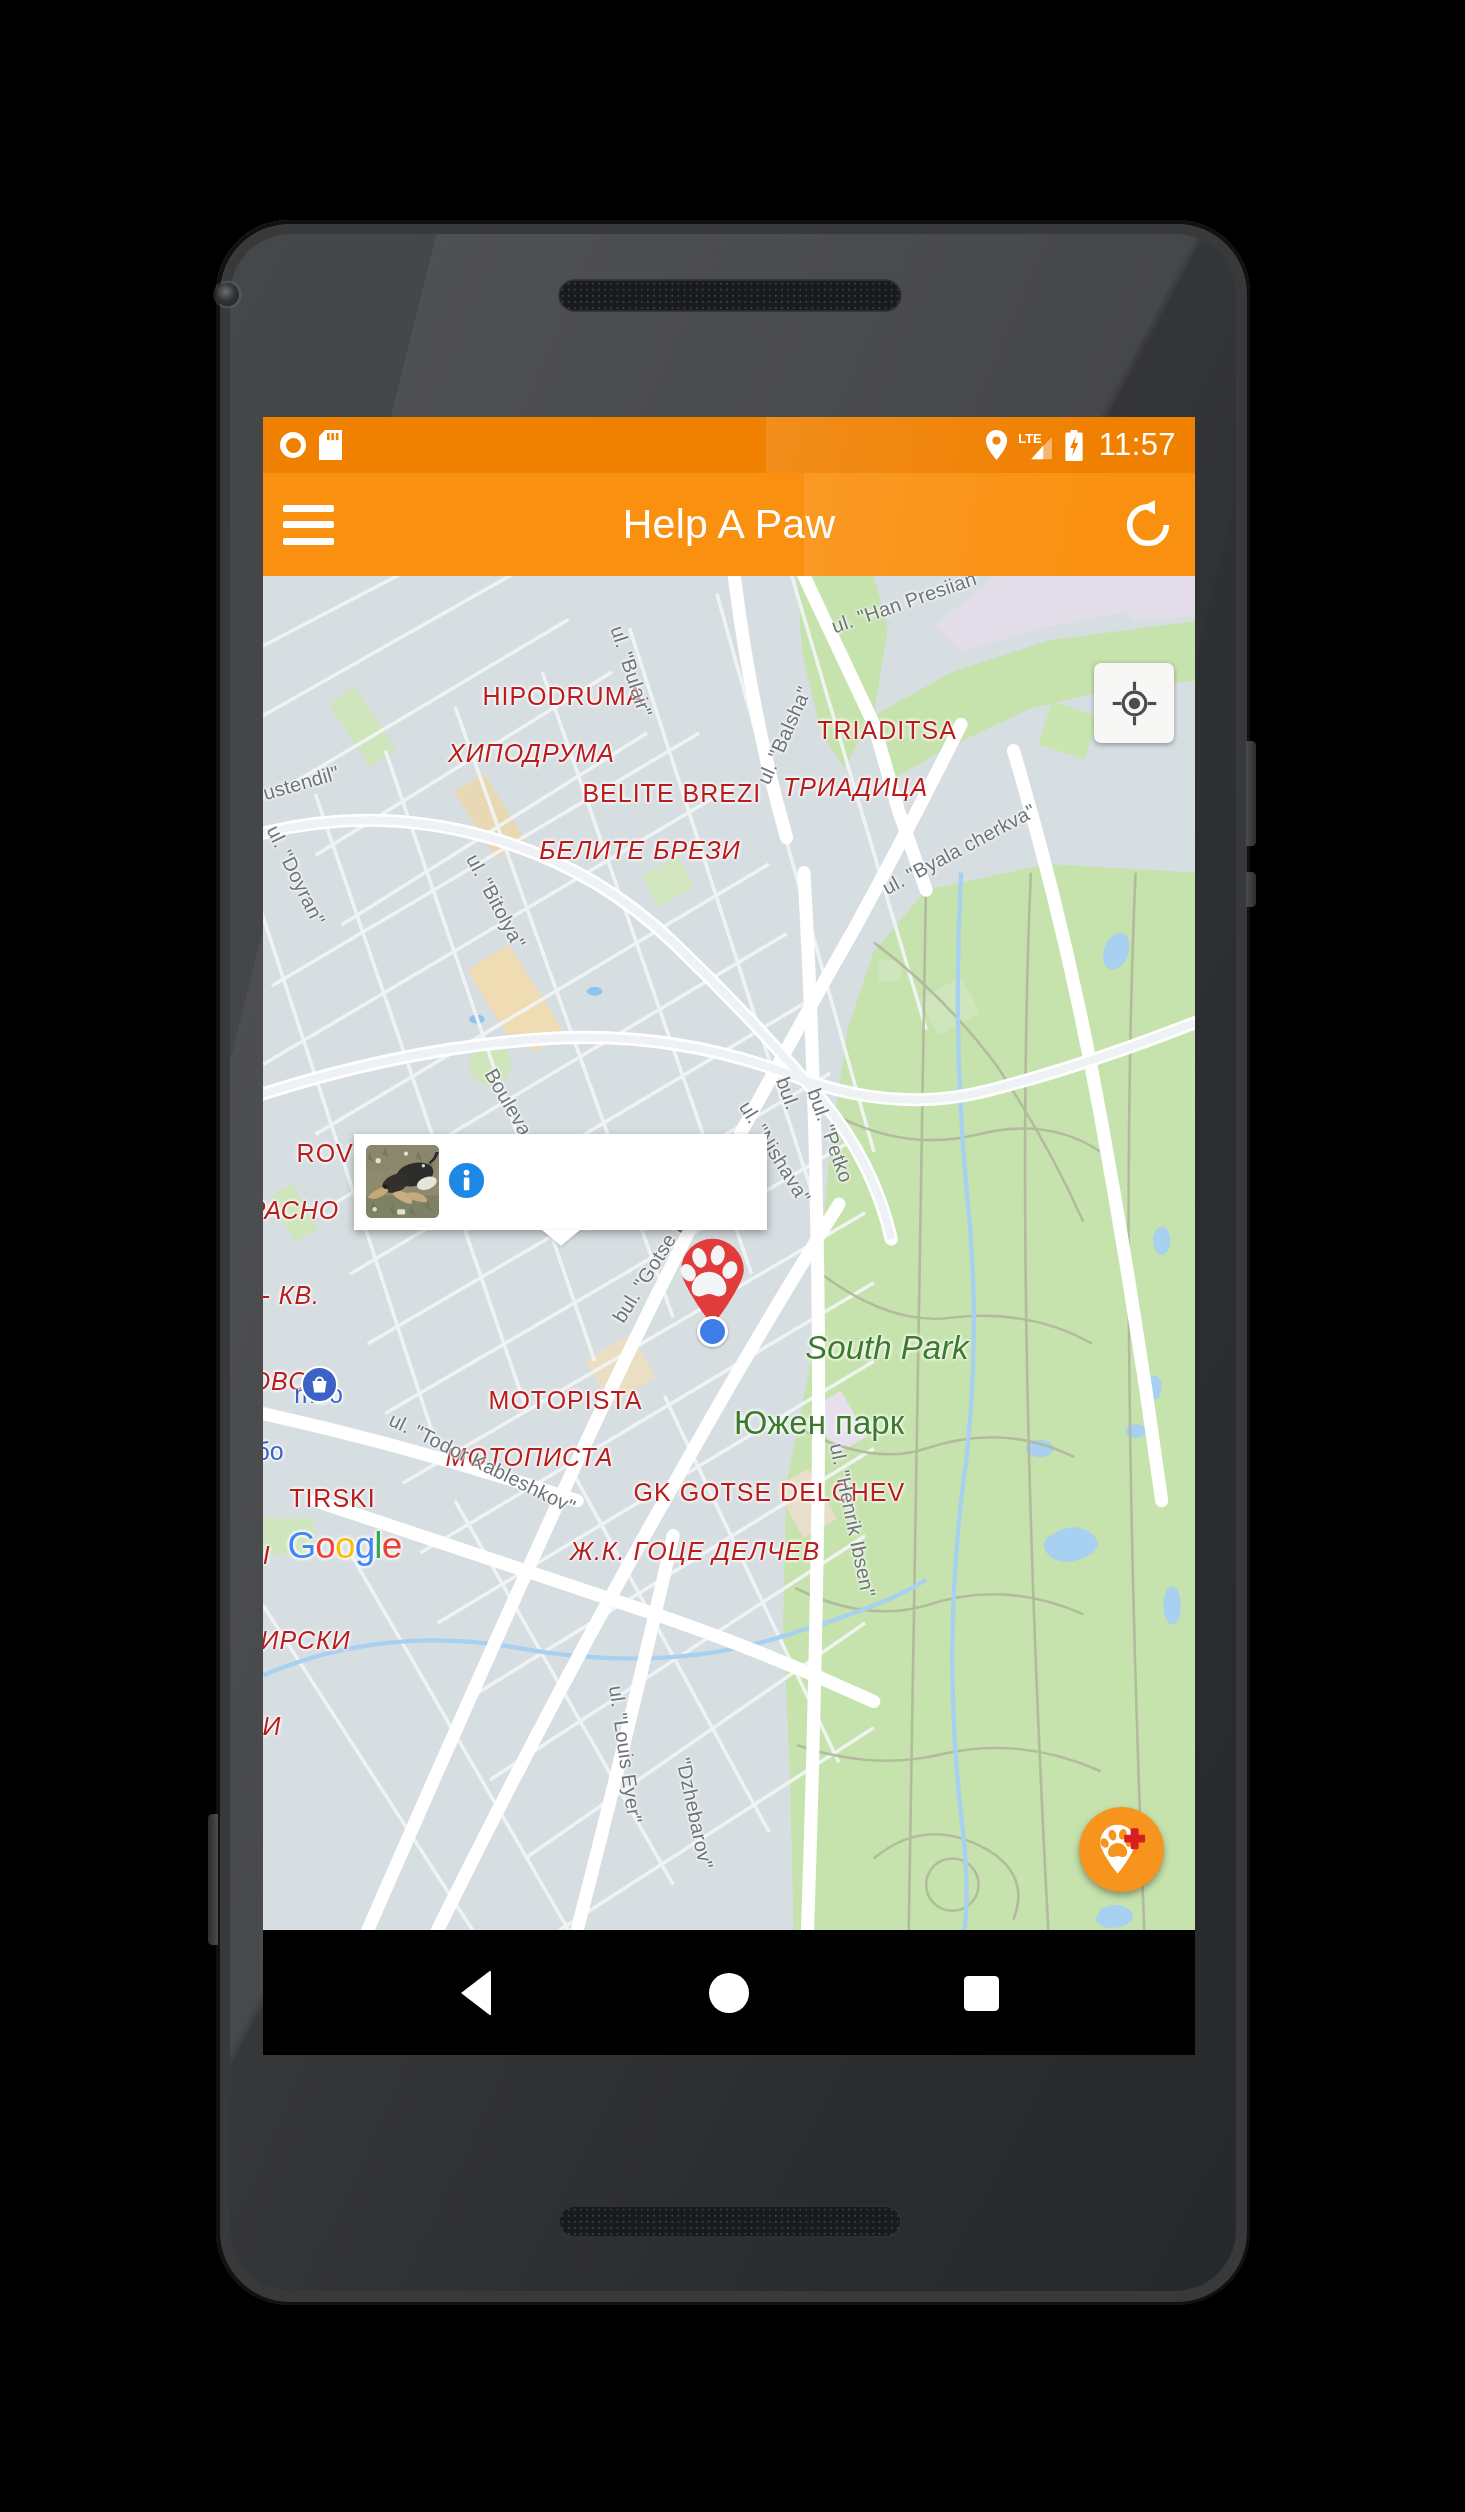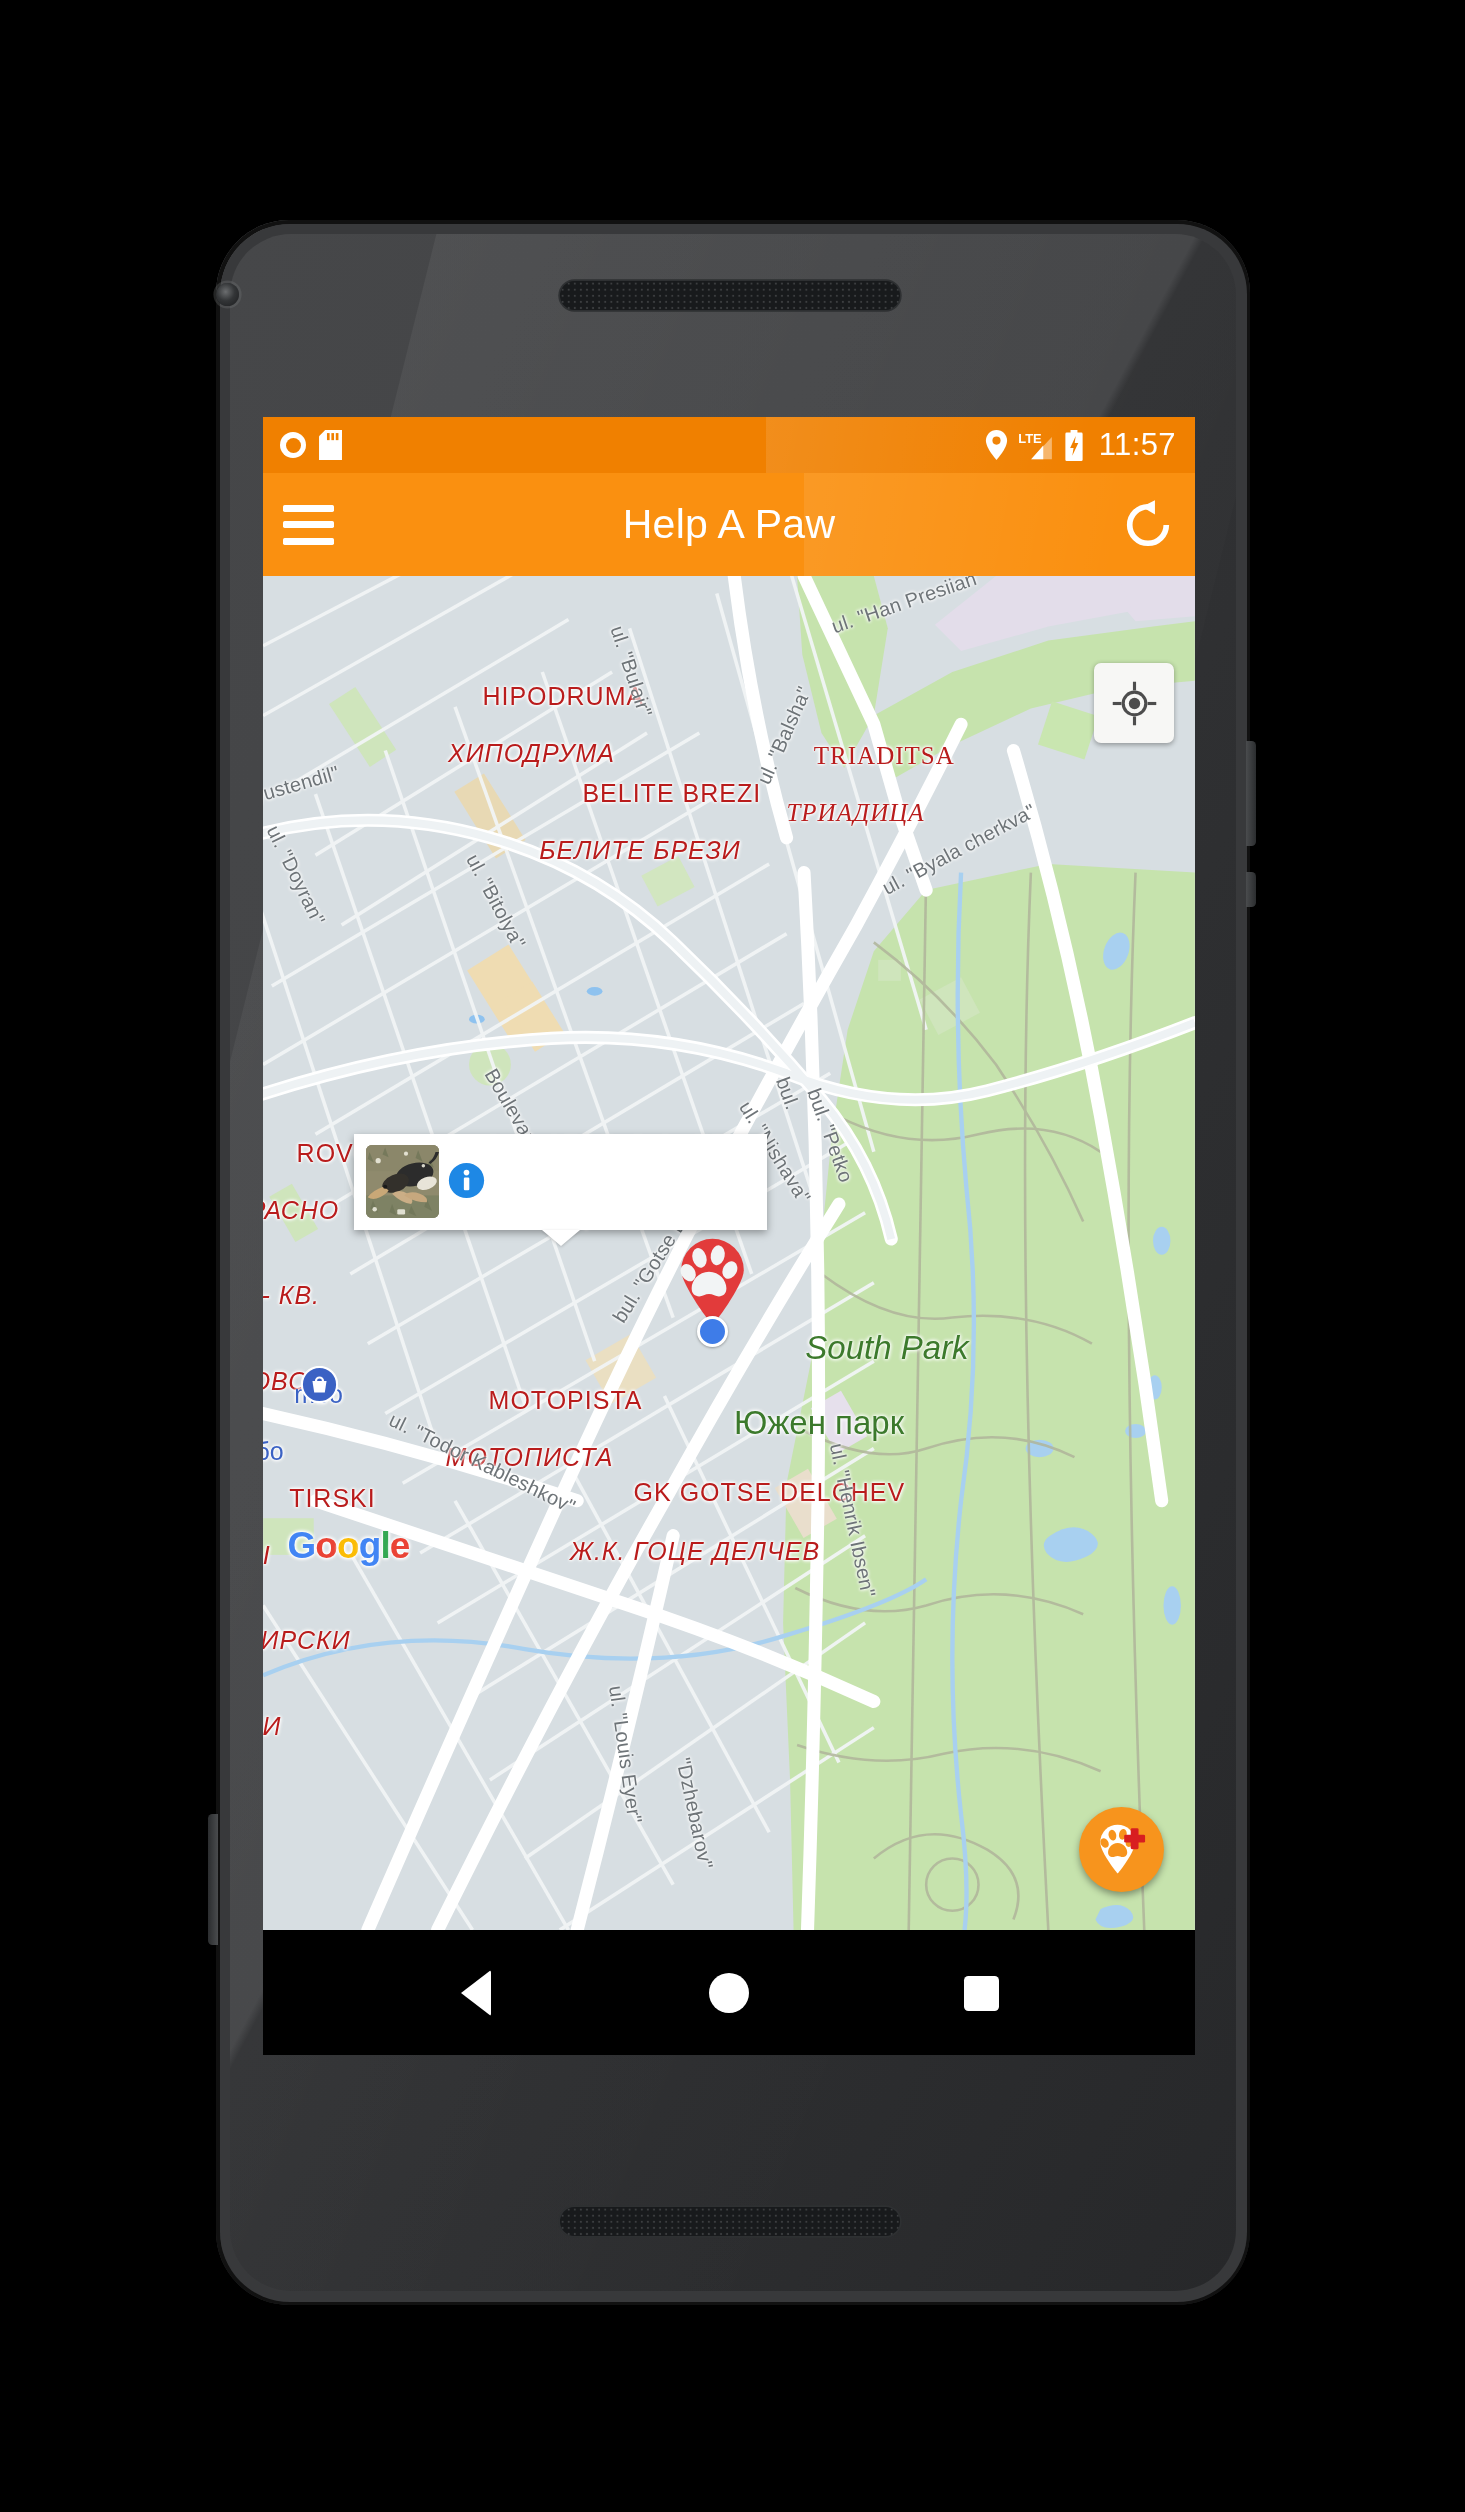--- a/index.html
+++ b/index.html
@@ -153,21 +153,21 @@
     font-size: 33px; color: #3c7a2c; font-style: italic; text-align: center;
     text-shadow: 0 0 4.4px #fff, 0 0 4.4px #fff, 0 0 2.6px #fff;
   }
   .maplabel.park .cyr { font-style: normal; display: block; }
   .maplabel.poi { font-size: 25px; color: #3b62c4; font-style: normal; }
   .maplabel.poi .cyr { display: block; }
 
   
   .glogo {
     position: absolute; left: 24.4px; top: 949px;
-    font-size: 37px; font-weight: bold; letter-spacing: -0.9px;
+    font-size: 37px; font-weight: normal; letter-spacing: -0.9px;
     text-shadow: 0 0 5.2px #fff, 0 0 4.4px #fff, 0 0 3.5px #fff, 0 0 2.6px #fff;
     font-family: "Liberation Sans", sans-serif;
   }
   .glogo .b { color: #4285F4; } .glogo .r { color: #EA4335; }
   .glogo .y { color: #FBBC05; } .glogo .g { color: #34A853; }
 
   
   .mylocation {
     position: absolute; right: 21px; top: 87px;
     width: 80px; height: 80px; border-radius: 7px;
@@ -436,21 +436,21 @@
       </div>
 
       <div class="maplabel area" style="left:155px; top:77px; width:227px;">
         <span>HIPODRUMA</span>
         <span class="cyr">ХИПОДРУМА</span>
       </div>
       <div class="maplabel area" style="left:246px; top:174px; width:262px;">
         <span>BELITE BREZI</span>
         <span class="cyr">БЕЛИТЕ БРЕЗИ</span>
       </div>
-      <div class="maplabel area" style="left:488px; top:137px; width:209px;font-family:Liberation Serif, serif;">
+      <div class="maplabel area" style="left:488px; top:111px; width:209px;">
         <span>TRIADITSA</span>
         <span class="cyr">ТРИАДИЦА</span>
       </div>
       <div class="maplabel area" style="left:157px; top:527px; width:262px;">
         <span>G.K. STRELBISHTE</span>
       </div>
       <div class="maplabel area" style="left:162px; top:781px; width:209px;">
         <span>MOTOPISTA</span>
         <span class="cyr">МОТОПИСТА</span>
       </div>

